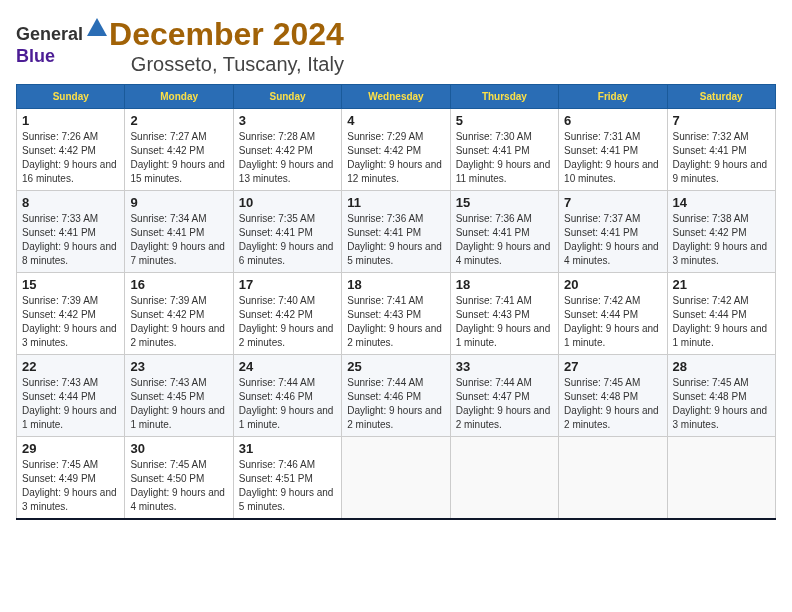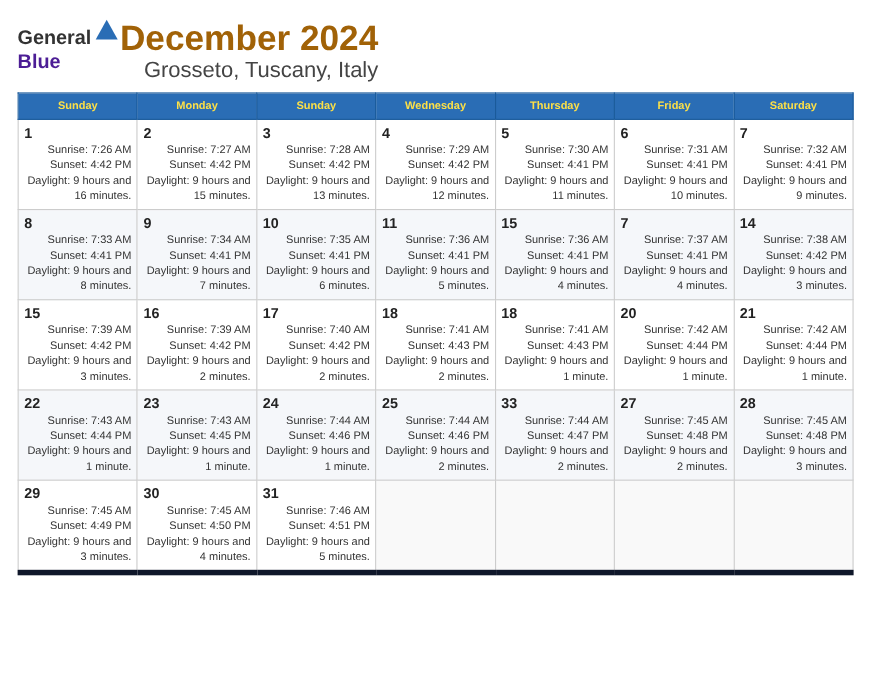--- a/index.html
+++ b/index.html
@@ -73,27 +73,26 @@
       font-size: 13px;
       font-weight: bold;
       color: #222;
       display: block;
       margin-bottom: 2px;
     }
     .day-info {
       font-size: 10px;
       color: #333;
       line-height: 1.4;
-      text-align: right;
     }
     .empty-cell {
       background: #f9f9f9 !important;
     }
     .last-row td {
-      border-bottom: 5px solid #0f172a;
+      border-bottom: 2px solid #0f172a;
     }
   </style>
 </head>
 <body>
 
 <div class="header">
   <div class="logo">
     <div>
       <div class="logo-text">
         <span class="logo-general">General</span><svg class="logo-icon" viewBox="0 0 24 24">

